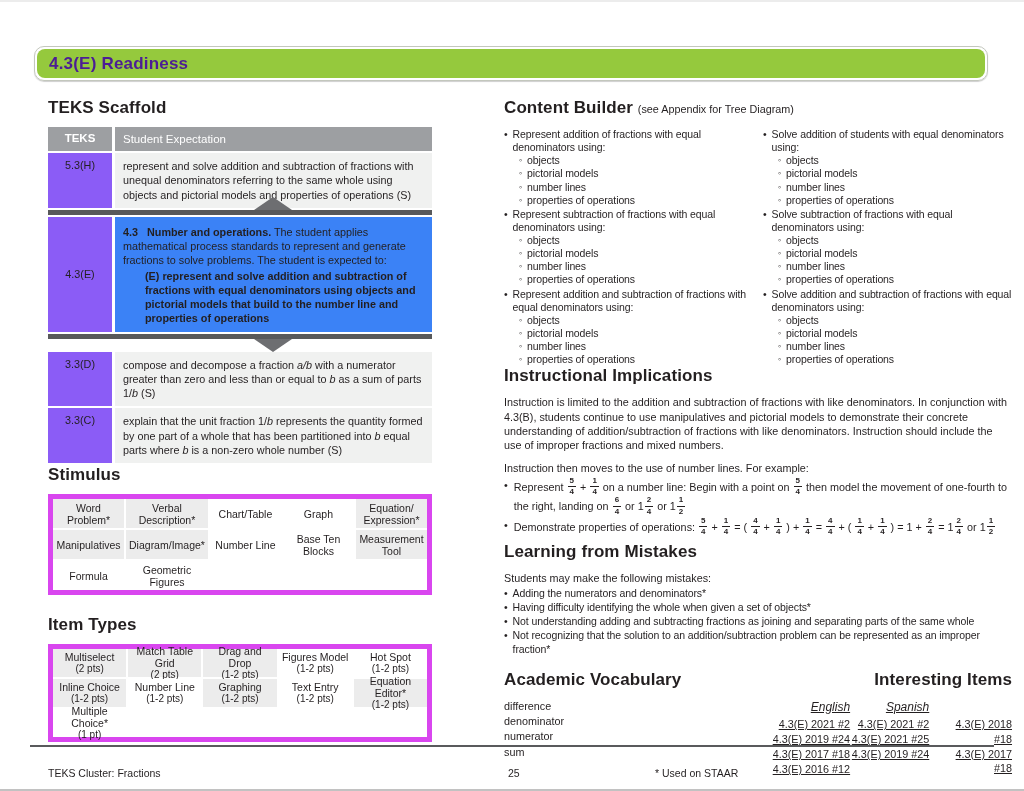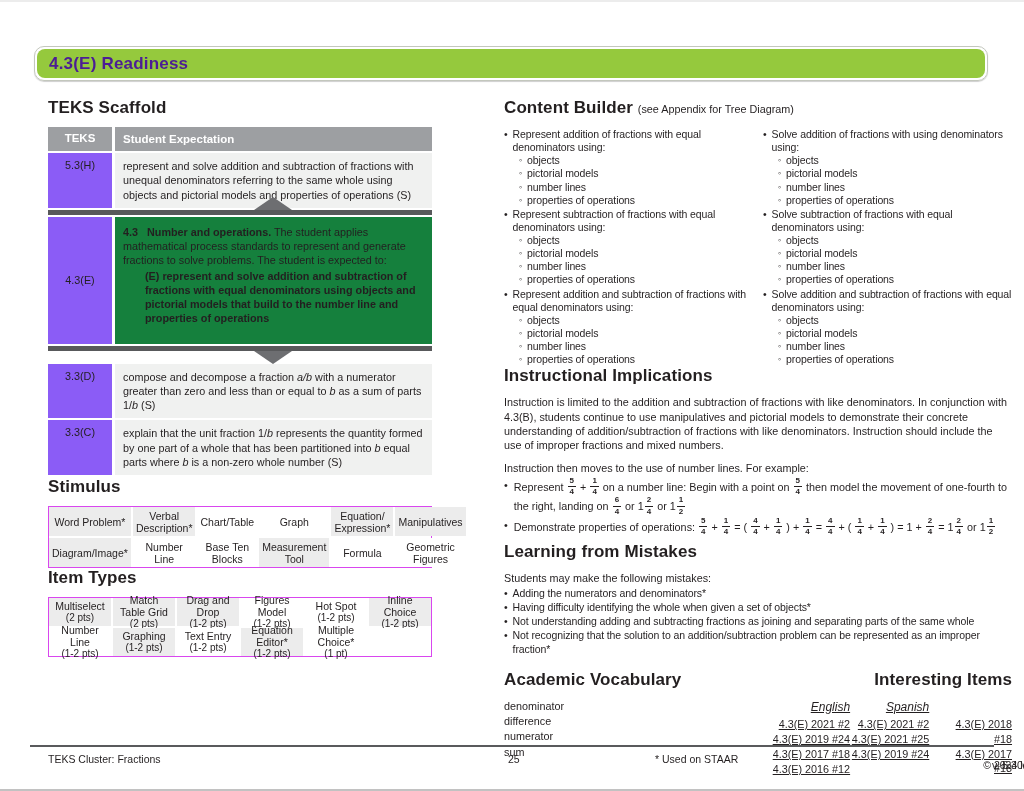--- a/index.html
+++ b/index.html
@@ -21,37 +21,37 @@
   h2.section{font-size:17px;font-weight:bold;margin:0 0 9px 0;letter-spacing:.1px;color:#231f20;}
   h2.section .note{font-size:10.8px;font-weight:normal;letter-spacing:0;}
 
   
   .sc-table{display:flex;flex-direction:column;}
   .sc-row{display:flex;gap:3px;margin-bottom:2px;}
   .sc-label{width:64px;flex-shrink:0;background:#8b5cf6;text-align:center;padding-top:6px;
             font-size:10.8px;box-sizing:border-box;}
   .sc-text{flex:1;background:#f0f1f0;padding:6px 8px;font-size:10.8px;line-height:1.32;box-sizing:border-box;}
   .sc-head .sc-label{background:#9d9fa2;color:#fff;font-weight:bold;font-size:11.5px;padding:5px 0 4px;}
-  .sc-head .sc-text{background:#9d9fa2;color:#fff;font-weight:bold;font-size:11.5px;padding:5px 8px 4px;}
+  .sc-head .sc-text{background:#9d9fa2;color:#fff;font-weight:normal;font-size:11.5px;padding:5px 8px 4px;}
   .sc-bar{position:relative;height:5px;background:#58595b;margin-bottom:2px;z-index:2;}
   .sc-bar.down{margin-bottom:13px;}
   .tri-up{position:absolute;bottom:5px;left:206px;width:0;height:0;
           border-left:19px solid transparent;border-right:19px solid transparent;
           border-bottom:13px solid #6d6e71;}
   .tri-down{position:absolute;top:5px;left:206px;width:0;height:0;
           border-left:19px solid transparent;border-right:19px solid transparent;
           border-top:13px solid #6d6e71;}
   .sc-row.current .sc-label{display:flex;align-items:center;justify-content:center;padding:0;}
-  .sc-row.current .sc-text{background:#15803d;padding:8px 8px 6px;}
+  .sc-row.current .sc-text{background:#3b82f6;padding:8px 8px 6px;}
   .cur-intro{margin:0;}
-  .cur-detail{margin:1px 0 12px 22px;font-weight:bold;}
+  .cur-detail{margin:1px 0 0 22px;font-weight:bold;}
 
   
-  .grid{display:grid;grid-template-columns:repeat(6,1fr);gap:2px;border:1px solid #d946ef;
-        background:#fff;margin-bottom:0;}
+  .grid{display:grid;grid-template-columns:repeat(5,1fr);gap:2px;border:5px solid #d946ef;
+        background:#fff;margin-bottom:20px;}
   .grid .cell{display:flex;flex-direction:column;align-items:center;justify-content:center;
         text-align:center;font-size:10.5px;line-height:1.15;padding:2px 3px;box-sizing:border-box;}
   .grid.stim{grid-auto-rows:29px;}
   .grid.items{grid-auto-rows:28px;}
   .cell.shaded{background:#ececec;}
   .cell.plain{background:#fff;}
   .cell .pts{font-size:10px;}
 
   .mt16{margin-top:16px;}
   .mt14{margin-top:14px;}
@@ -81,21 +81,21 @@
   .ii-cols{display:flex;text-decoration:underline;}
   .ii-col{font-size:10.8px;line-height:1.38;}
   .ii-col .lang{font-style:italic;font-size:12px;margin-bottom:2px;min-height:16px;}
   .ii-c1{width:112px;}
   .ii-c2{width:82px;}
   .ii-c3{margin-left:8px;}
 
   
   .footer{position:absolute;left:30px;right:30px;top:743px;border-top:2px solid #595a5c;
           font-size:10.5px;}
-  .footer span{position:absolute;top:6px;white-space:nowrap;}
+  .footer span{position:absolute;top:20px;white-space:nowrap;}
   .f-cluster{left:18px;}
   .f-page{left:478px;}
   .f-staar{left:625px;}
   .f-copy{right:2px;}
   b,strong{font-weight:bold;}
 </style>
 </head>
 <body>
 
 <div class="page">
@@ -306,21 +306,21 @@
             <li class="sub">
               <span class="b2">◦</span>
               <span>properties of operations</span>
             </li>
           </ul>
         </div>
       <div class="cb-col">
           <ul class="blist">
             <li class="lead">
               <span class="b1">•</span>
-              <span>Solve addition of fractions with using denominators using:</span>
+              <span>Solve addition of students with equal denominators using:</span>
             </li>
             <li class="sub">
               <span class="b2">◦</span>
               <span>objects</span>
             </li>
             <li class="sub">
               <span class="b2">◦</span>
               <span>pictorial models</span>
             </li>
             <li class="sub">
@@ -460,22 +460,22 @@
             <span class="b1">•</span>
             <span>Not recognizing that the solution to an addition/subtraction problem can be represented as an improper fraction*</span>
           </li>
         </ul>
       </div>
 
     <div class="bottom-cols">
       <div class="av">
         <h2 class="section">Academic Vocabulary</h2>
         <div class="vocab">
+            <div>difference</div>
             <div>denominator</div>
-            <div>difference</div>
             <div>numerator</div>
             <div>sum</div>
           </div>
       </div>
       <div class="ii">
         <h2 class="section">Interesting Items</h2>
         <div class="ii-cols">
           <div class="ii-col ii-c1">
             <div class="lang">English</div>
             <div>

